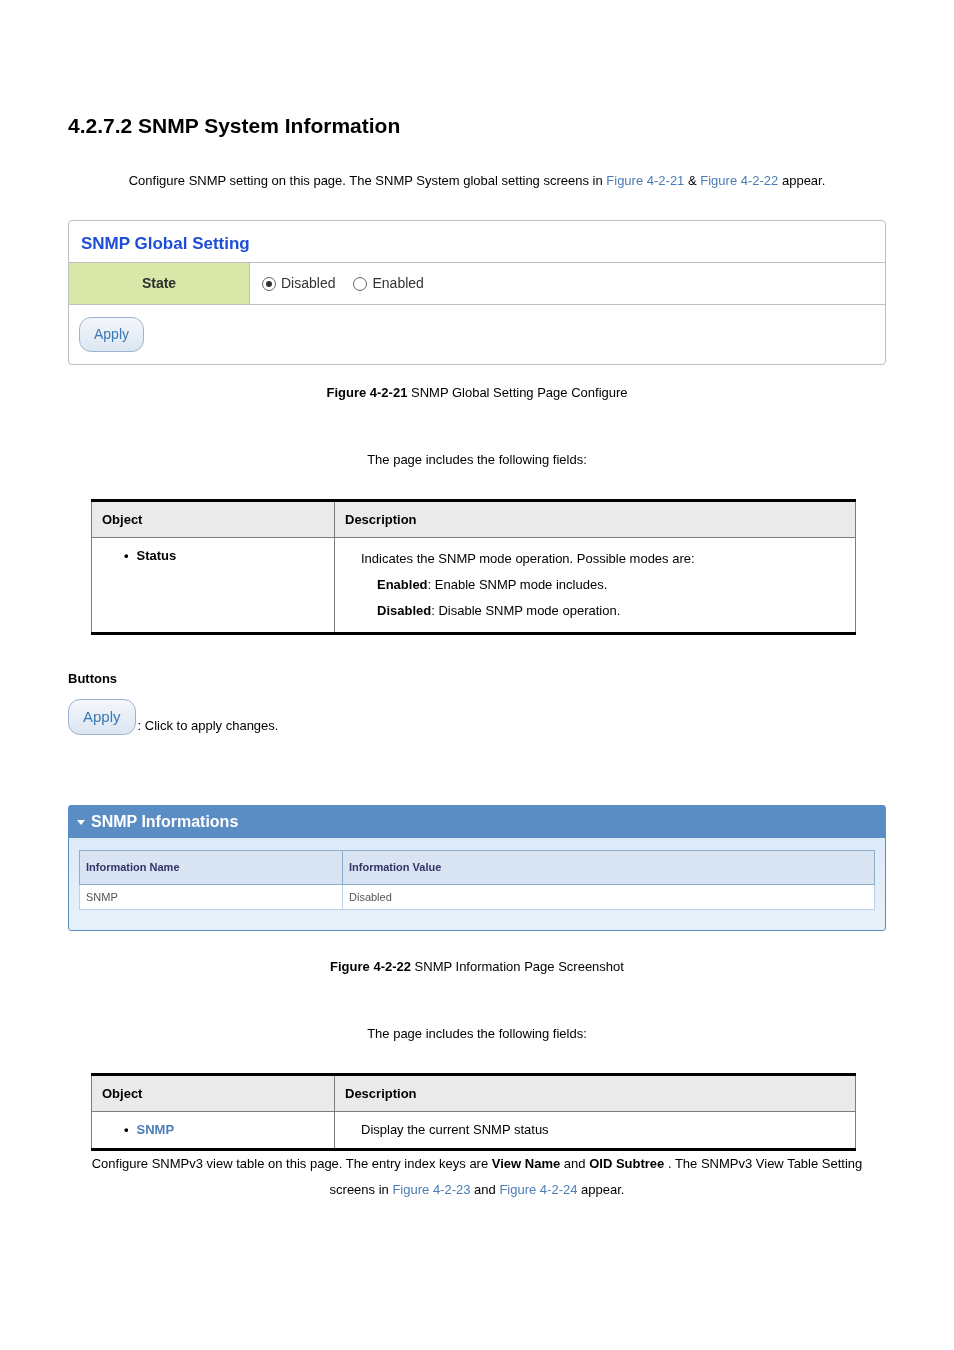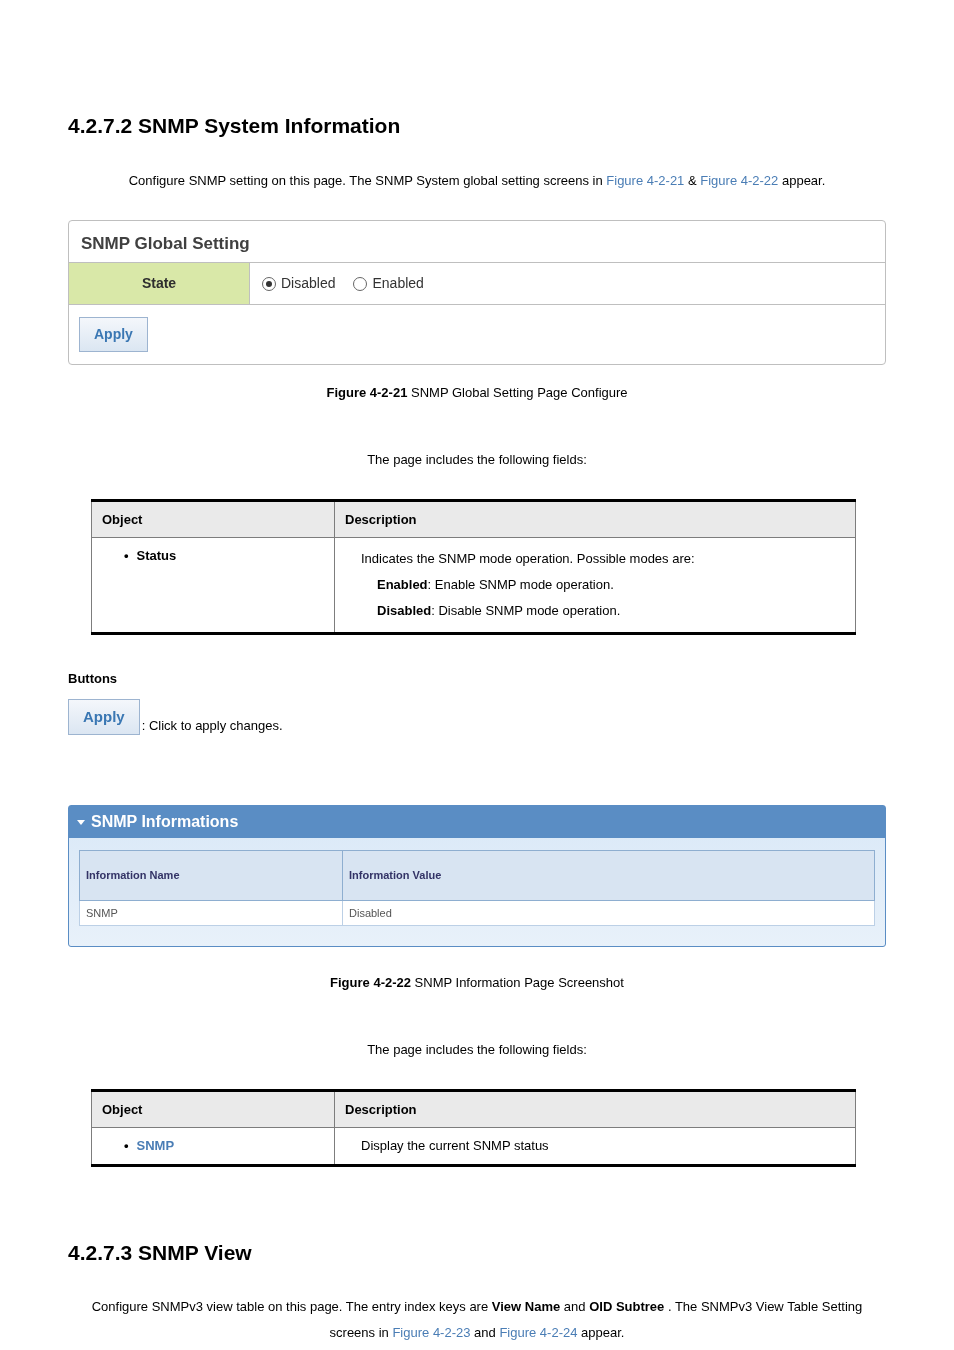--- a/index.html
+++ b/index.html
@@ -33,21 +33,21 @@
   }
   
   .snmp-box{
     border:1px solid #bfbfbf;
     border-radius:4px;
     padding:0 0 12px 0;
     margin:0 0 18px 0;
     background:#fff;
   }
   .snmp-box-title{
-    color:#404040;
+    color:#1d4ed8;
     font-weight:bold;
     font-size:17px;
     padding:10px 12px 6px 12px;
     border-bottom:1px solid #bfbfbf;
   }
   .snmp-row{
     display:flex;
     align-items:stretch;
     border-bottom:1px solid #bfbfbf;
   }
@@ -79,24 +79,24 @@
   .radio-dot.checked::after{
     content:"";width:6px;height:6px;background:#333;border-radius:50%;
   }
   .apply-wrap{
     padding:12px 10px 0 10px;
   }
   .apply-btn{
     border:1px solid #9db4d0;
     background:linear-gradient(#f4f7fb,#dbe6f2);
     color:#3a77b3;
-    font-weight:bold;
+    font-weight:normal;
     font-size:14px;
     padding:6px 14px;
-    border-radius:0;
+    border-radius:12px;
     display:inline-block;
   }
   .apply-btn.small{
     font-size:15px;
     padding:6px 14px;
   }
   
   .fig-caption{
     text-align:center;
     font-size:13px;
@@ -176,21 +176,21 @@
   .info-table{
     width:calc(100% - 20px);
     margin:12px 10px 0 10px;
     border-collapse:collapse;
     font-size:11px;
   }
   .info-table th{
     background:#d8e4f2;
     border:1px solid #8eaed0;
     text-align:left;
-    padding:16px 6px;
+    padding:8px 6px;
     color:#336;font-weight:bold;
   }
   .info-table td{
     background:#fff;
     border:1px solid #bcd0e6;
     padding:4px 6px;
     color:#555;
     font-family:Verdana,Arial,sans-serif;
   }
   .info-table th:first-child,.info-table td:first-child{
@@ -249,21 +249,21 @@
       <tr>
         <td class="obj-cell">
           <span class="bullet-item">
             <span>Status</span>
           </span>
         </td>
         <td>
           <div class="desc-inner">
             <div>Indicates the SNMP mode operation. Possible modes are:</div>
             <div class="mode">
-              <b>Enabled</b><span>: Enable SNMP mode operation.</span>
+              <b>Enabled</b><span>: Enable SNMP mode includes.</span>
             </div>
             <div class="mode">
               <b>Disabled</b><span>: Disable SNMP mode operation.</span>
             </div>
           </div>
         </td>
       </tr>
     </tbody>
       </table>
   </div>
@@ -311,21 +311,20 @@
           <span class="bullet-item link">
             <span>SNMP</span>
           </span>
         </td>
         <td>Display the current SNMP status</td>
       </tr>
     </tbody>
       </table>
   </div>
 
-  <h3 class="section-title" style="margin-top:70px;">4.2.7.3 SNMP View</h3>
 
   <p class="para spacer-line">
     <span>Configure SNMPv3 view table on this page. The entry index keys are </span>
     <b>View Name</b>
     <span> and </span>
     <b>OID Subtree</b>
     <span>. The SNMPv3 View Table Setting screens in </span>
     <span class="link">Figure 4-2-23</span>
     <span> and </span>
     <span class="link">Figure 4-2-24</span>

